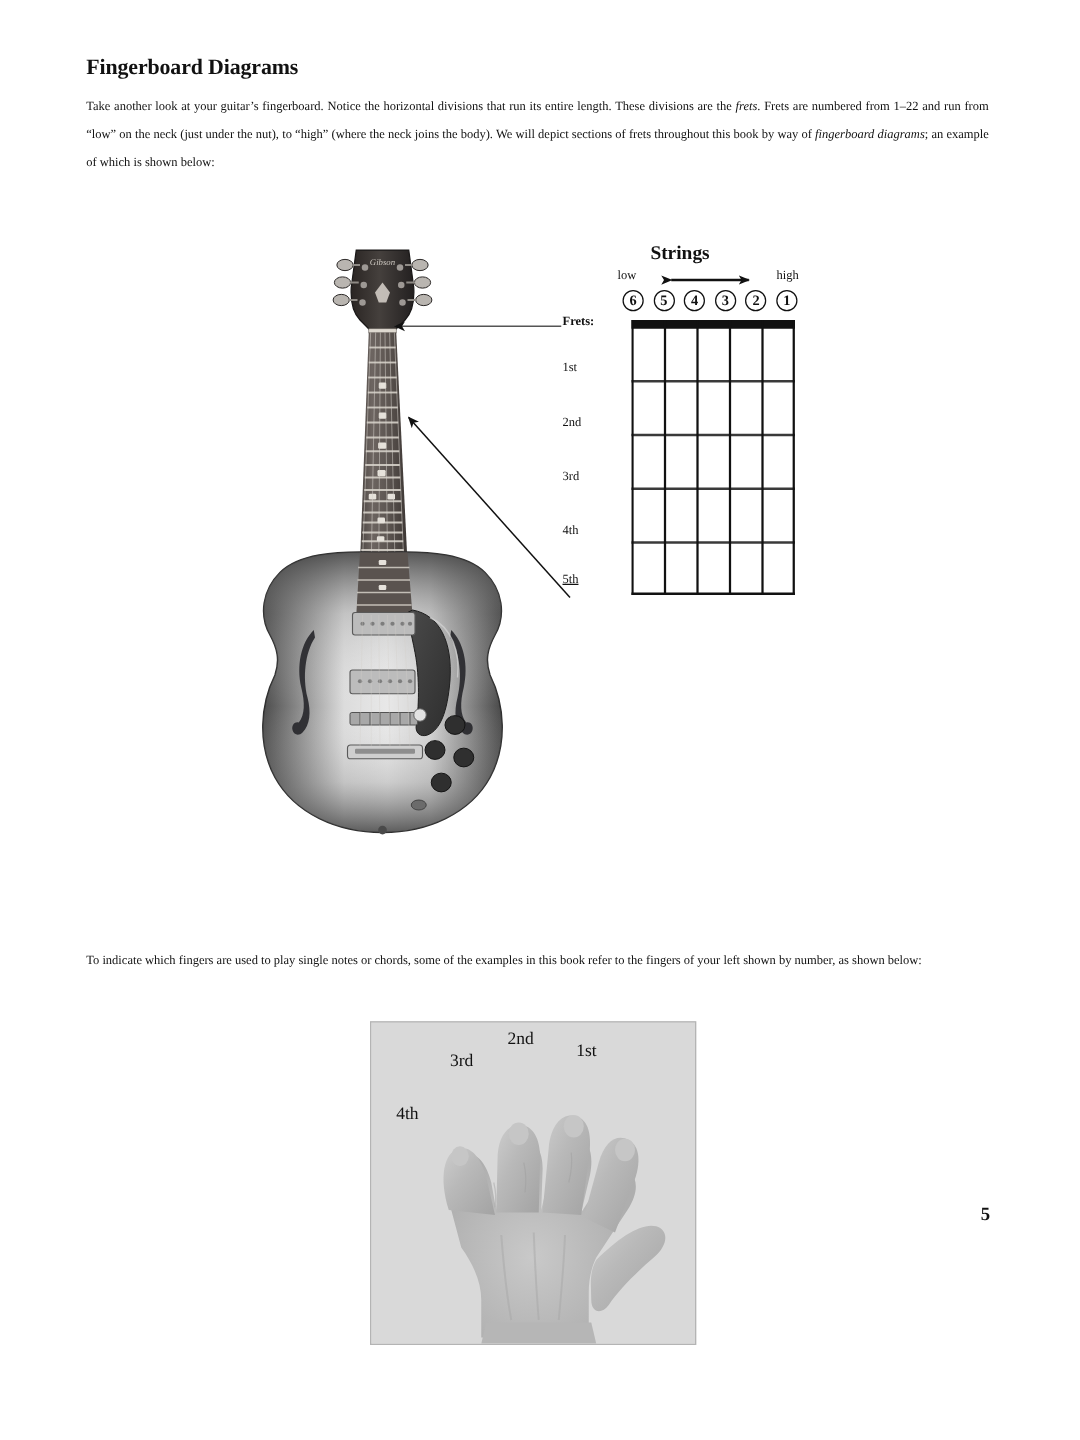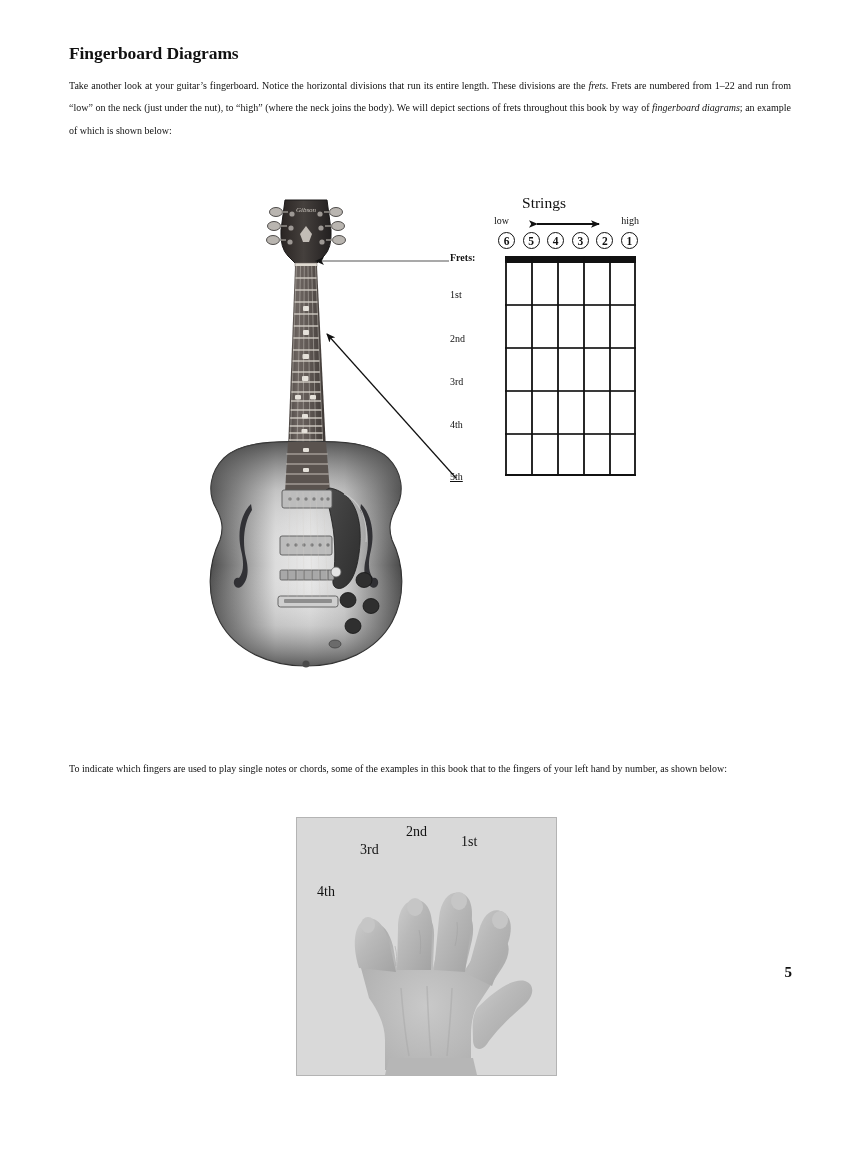--- a/index.html
+++ b/index.html
@@ -64,21 +64,21 @@
     top: 194px;
     width: 200px;
     height: 300px;
   }
   .fb-strings-title {
     position: absolute;
     left: 0; top: 0;
     width: 190px;
     text-align: center;
     font-size: 15.5px;
-    font-weight: normal;
+    font-weight: bold;
   }
   .fb-lowhigh {
     position: absolute;
     left: 45px;
     top: 21px;
     width: 145px;
     height: 18px;
   }
   .fb-low, .fb-high {
     position: absolute;
@@ -449,21 +449,21 @@
       <div class="circle-num">1</div>
     </div>
 
     <div class="fb-grid">
       <div class="fb-labels">
         <div class="fb-label frets" style="top:-4px;">Frets:</div>
         <div class="fb-label" style="top:33px;">1st</div>
         <div class="fb-label" style="top:77px;">2nd</div>
         <div class="fb-label" style="top:120px;">3rd</div>
         <div class="fb-label" style="top:163px;">4th</div>
-        <div class="fb-label" style="top:215px;text-decoration:underline;">5th</div>
+        <div class="fb-label" style="top:202px;text-decoration:underline;">5th</div>
       </div>
 
       <svg width="131" height="220">
 
         <rect x="0" y="0" width="131" height="7" fill="#111"></rect>
 
         <g stroke="#3a3a3a" stroke-width="1.9">
           <line x1="0" y1="49" x2="131" y2="49"></line>
           <line x1="0" y1="92" x2="131" y2="92"></line>
           <line x1="0" y1="135" x2="131" y2="135"></line>
@@ -477,21 +477,21 @@
           <line x1="53" y1="0" x2="53" y2="220"></line>
           <line x1="79" y1="0" x2="79" y2="220"></line>
           <line x1="105" y1="0" x2="105" y2="220"></line>
           <line x1="130" y1="0" x2="130" y2="220"></line>
         </g>
       </svg>
     </div>
   </div>
 
 
-  <div class="para p3">To indicate which fingers are used to play single notes or chords, some of the examples in this book that to the fingers of your left hand by number, as shown below:</div>
+  <div class="para p3">To indicate which fingers are used to play single notes or chords, some of the examples in this book refer to the fingers of your left shown by number, as shown below:</div>
 
   <div class="hand-wrap">
     <svg width="259" height="257" viewBox="0 0 259 257">
       <defs>
         <linearGradient id="skin" x1="0" y1="0" x2="1" y2="1">
           <stop offset="0%" stop-color="#cdcdcd"></stop>
           <stop offset="40%" stop-color="#b9b9b9"></stop>
           <stop offset="100%" stop-color="#a3a3a3"></stop>
         </linearGradient>
         <radialGradient id="backGlow" cx="0.45" cy="0.6" r="0.55">

